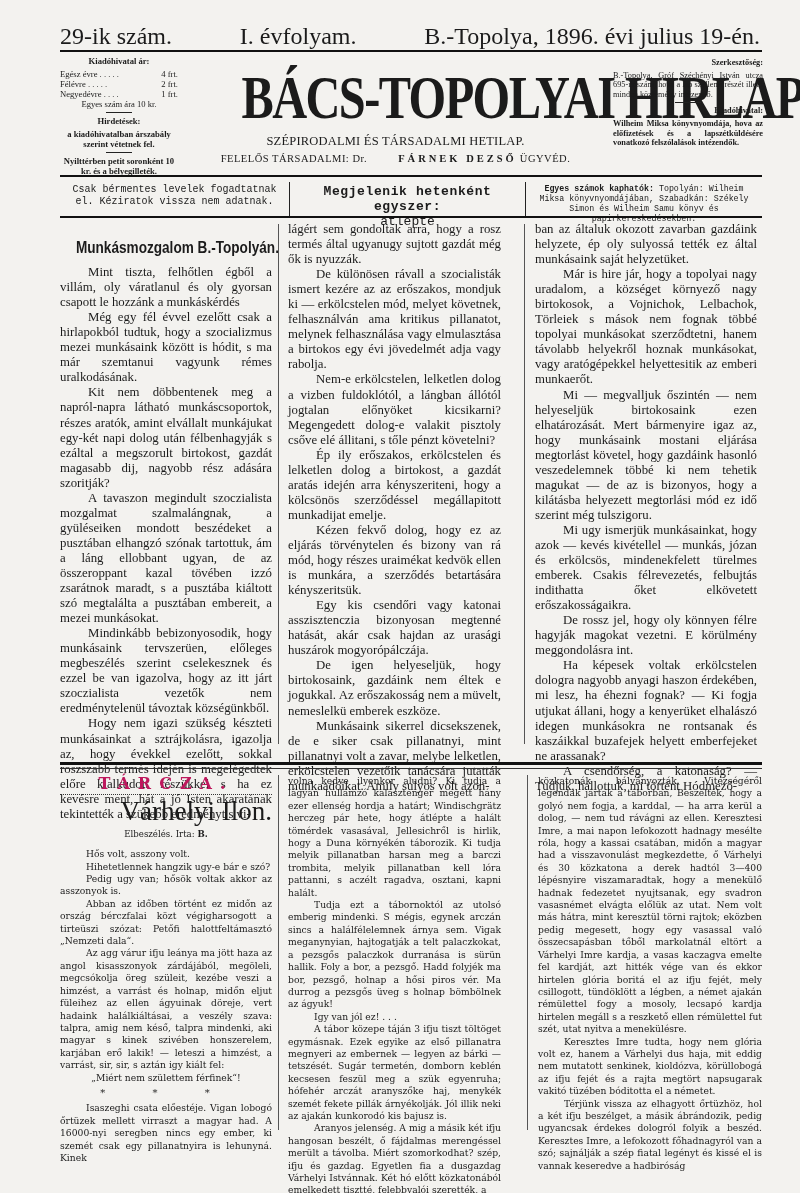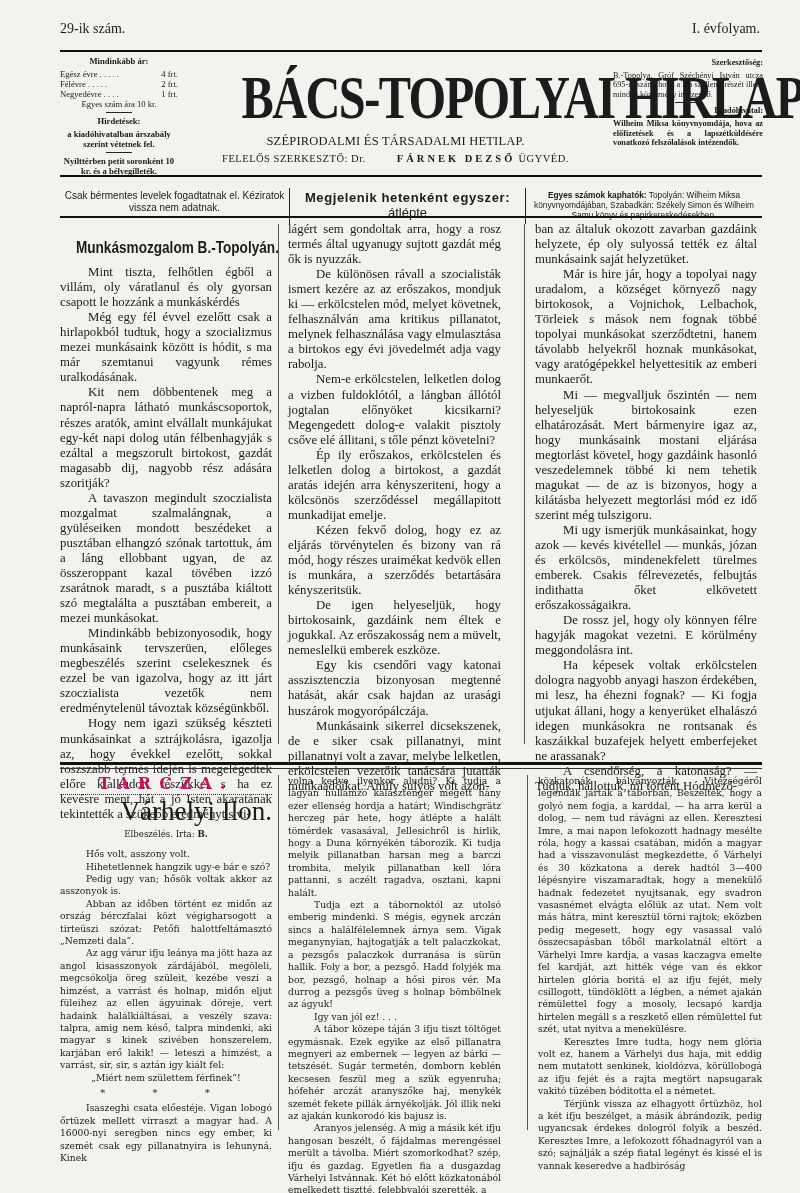--- a/index.html
+++ b/index.html
@@ -5,21 +5,21 @@
   html, body { margin:0; padding:0; }
   body {
     width:800px; height:1193px; overflow:hidden;
     background:#f3f2ef;
     font-family:"DejaVu Serif", serif;
     color:#1b1b1b;
     position:relative;
   }
   .page { position:absolute; left:60px; top:0; width:725px; height:1193px; }
   
-  .topline { position:absolute; left:0; top:22px; width:700px; height:26px; display:flex; justify-content:space-between; font-family:"Liberation Serif", serif; font-size:14px; }
+  .topline { position:absolute; left:0; top:22px; width:700px; height:26px; display:flex; justify-content:space-between; align-items:flex-end; font-family:"Liberation Serif", serif; font-size:24px; }
   .topline span { line-height:1; }
   .rule-thick { position:absolute; left:0; width:702px; height:2px; background:#111; }
   .rule-thin { position:absolute; left:0; width:702px; height:1px; background:#333; }
   
   .subbox { position:absolute; left:0; top:56px; width:118px; font-family:"Liberation Serif", serif; font-size:8.6px; line-height:10px; text-align:center; }
   .subbox .hd { font-weight:bold; margin-bottom:3px; }
   .price-row { display:flex; justify-content:space-between; text-align:left; }
   .subbox .sep { width:26px; height:1px; background:#222; margin:3px auto; }
   .bold { font-weight:bold; }
   
@@ -27,21 +27,21 @@
   .mast-title { font-family:"Liberation Serif", serif; font-weight:bold; font-size:62px; line-height:70px; letter-spacing:-2px; transform:scaleX(0.78); transform-origin:center; white-space:nowrap; }
   .mast-sub { font-family:"Liberation Serif", serif; font-size:12.5px; margin-top:2px; letter-spacing:0.2px; }
   .mast-ed { font-family:"Liberation Serif", serif; font-size:10.5px; margin-top:4px; letter-spacing:0.5px; }
   .mast-ed .sp { letter-spacing:3px; font-weight:bold;padding-left:28px; }
   
   .rightbox { position:absolute; left:553px; top:58px; width:150px; font-family:"Liberation Serif", serif; font-size:8.3px; line-height:9.6px; }
   .rightbox .hd { font-weight:bold; text-align:right; margin-bottom:3px; }
   .rightbox .p { text-align:justify; }
   .rightbox .sep { width:26px; height:1px; background:#222; margin:3px auto; }
   
-  .band { position:absolute; left:0; top:188px; width:702px; height:36px; display:flex; font-family:Liberation Sans, sans-serif; }
+  .band { position:absolute; left:0; top:182px; width:702px; height:36px; display:flex; font-family:Liberation Mono, monospace; }
   .band > div { padding:2px 4px; box-sizing:border-box; }
   .band .b1 { width:230px; font-size:10px; line-height:12px; text-align:center; border-right:1px solid #222; }
   .band .b2 { width:236px; font-size:13px; line-height:15px; text-align:center; border-right:1px solid #222; }
   .band .b2 .big { font-weight:bold; letter-spacing:0.6px; }
   .band .b3 { width:236px; font-size:8.3px; line-height:10px; text-align:center; }
   .band .b3 .bold { font-weight:bold; }
   
   .col { position:absolute; font-family:"Liberation Serif", serif; font-size:12.8px; line-height:15.05px; text-align:justify; }
   .col p { margin:0; text-indent:28px; }
   .col p.ni { text-indent:0; }
@@ -65,25 +65,26 @@
   .stars { text-align:center; letter-spacing:22px; font-size:10px; margin:3px 0; }
 </style>
 </head>
 <body>
 
 <div class="page">
 
   <div class="topline">
     <span>29-ik szám.</span>
     <span>I. évfolyam.</span>
+    <span>B.-Topolya, 1896. évi julius 19-én.</span>
   </div>
   <div class="rule-thick" style="top:50px;"></div>
 
   <div class="subbox">
-    <div class="hd">Mindinkább ár:</div>
+    <div class="hd">Kiadóhivatal ár:</div>
     <div class="price-row">
       <span>Egész évre . . . . .</span>
       <span>4 frt.</span>
     </div>
     <div class="price-row">
       <span>Félévre . . . . .</span>
       <span>2 frt.</span>
     </div>
     <div class="price-row">
       <span>Negyedévre . . . .</span>
@@ -94,21 +95,21 @@
     <div class="hd">Hirdetések:</div>
     <div class="bold">a kiadóhivatalban árszabály szerint vétetnek fel.</div>
     <div class="sep"></div>
     <div class="bold">Nyilttérben petit soronként 10 kr. és a bélyegilleték.</div>
   </div>
 
   <div class="masthead">
     <div class="mast-title">BÁCS-TOPOLYAI HIRLAP.</div>
     <div class="mast-sub">SZÉPIRODALMI ÉS TÁRSADALMI HETILAP.</div>
     <div class="mast-ed">
-      <span>FELELŐS SZERKESZTŐ: Dr.</span>
+      <span>FELELŐS TÁRSADALMI: Dr.</span>
       <span class="sp">FÁRNEK DEZSŐ</span>
       <span>ÜGYVÉD.</span>
     </div>
   </div>
 
   <div class="rightbox">
     <div class="hd">Szerkesztőség:</div>
     <div class="p">B.-Topolya, Gróf Széchényi István utcza 695-ik szám, hova a lap szellemi részét illető minden közlemény intézendő.</div>
     <div class="sep"></div>
     <div class="hd">Kiadóhivatal:</div>
@@ -139,22 +140,22 @@
     <p>Mindinkább bebizonyosodik, hogy munkásaink tervszerüen, előleges megbeszélés szerint cselekesznek és ezzel be van igazolva, hogy az itt járt szoczialista vezetők nem eredménytelenül távoztak községünkből.</p>
     <p>Hogy nem igazi szükség készteti munkásainkat a sztrájkolásra, igazolja az, hogy évekkel ezelőtt, sokkal roszszabb termés idején is megelégedtek előre kialkudott részükkel s ha ez kevésre ment, hát a jó Isten akaratának tekintették a szükebb eredményt s vi-</p>
   </div>
   <div class="coldiv" style="left:218px; top:224px; height:520px;"></div>
   <div class="col c2">
     <p class="ni">lágért sem gondoltak arra, hogy a rosz termés által ugyanugy sujtott gazdát még ők is nyuzzák.</p>
     <p>De különösen rávall a szocialisták ismert kezére az az erőszakos, mondjuk ki — erkölcstelen mód, melyet követnek, felhasználván ama kritikus pillanatot, melynek felhasználása vagy elmulasztása a birtokos egy évi jövedelmét adja vagy rabolja.</p>
     <p>Nem-e erkölcstelen, lelketlen dolog a vizben fuldoklótól, a lángban állótól jogtalan előnyöket kicsikarni? Megengedett dolog-e valakit pisztoly csőve elé állitani, s tőle pénzt követelni?</p>
     <p>Ép ily erőszakos, erkölcstelen és lelketlen dolog a birtokost, a gazdát aratás idején arra kényszeriteni, hogy a kölcsönös szerződéssel megállapitott munkadijat emelje.</p>
     <p>Kézen fekvő dolog, hogy ez az eljárás törvénytelen és bizony van rá mód, hogy részes uraimékat kedvök ellen is munkára, a szerződés betartására kényszeritsük.</p>
+    <p>Egy kis csendőri vagy katonai asszisztenczia bizonyosan megtenné hatását, akár csak hajdan az urasági huszárok mogyorópálczája.</p>
     <p>De igen helyeseljük, hogy birtokosaink, gazdáink nem éltek e jogukkal. Az erőszakosság nem a müvelt, nemeslelkü emberek eszköze.</p>
-    <p>Egy kis csendőri vagy katonai asszisztenczia bizonyosan megtenné hatását, akár csak hajdan az urasági huszárok mogyorópálczája.</p>
     <p>Munkásaink sikerrel dicsekszenek, de e siker csak pillanatnyi, mint pillanatnyi volt a zavar, melybe lelketlen, erkölcstelen vezetőik tanácsára jutatták munkaadóikat. Amily sulyos volt azon-</p>
   </div>
   <div class="coldiv" style="left:464px; top:224px; height:520px;"></div>
   <div class="col c3">
     <p class="ni">ban az általuk okozott zavarban gazdáink helyzete, ép oly sulyossá tették ez által munkásaink saját helyzetüket.</p>
     <p>Már is hire jár, hogy a topolyai nagy uradalom, a községet környező nagy birtokosok, a Vojnichok, Lelbachok, Törleiek s mások nem fognak többé topolyai munkásokat szerződtetni, hanem távolabb helyekről hoznak munkásokat, vagy aratógépekkel helyettesitik az emberi munkaerőt.</p>
     <p>Mi — megvalljuk őszintén — nem helyeseljük birtokosaink ezen elhatározását. Mert bármenyire igaz az, hogy munkásaink mostani eljárása megtorlást követel, hogy gazdáink hasonló veszedelemnek többé ki nem tehetik magukat — de az is bizonyos, hogy a kilátásba helyezett megtorlási mód ez idő szerint még tulszigoru.</p>
     <p>Mi ugy ismerjük munkásainkat, hogy azok — kevés kivétellel — munkás, józan és erkölcsös, mindenekfelett türelmes emberek. Csakis félrevezetés, felbujtás indithatta őket elkövetett erőszakosságaikra.</p>
     <p>De rossz jel, hogy oly könnyen félre hagyják magokat vezetni. E körülmény meggondolásra int.</p>
     <p>Ha képesek voltak erkölcstelen dologra nagyobb anyagi haszon érdekében, mi lesz, ha éhezni fognak? — Ki fogja utjukat állani, hogy a kenyerüket elhalászó idegen munkásokra ne rontsanak és kaszáikkal buzafejek helyett emberfejeket ne arassanak?</p>

